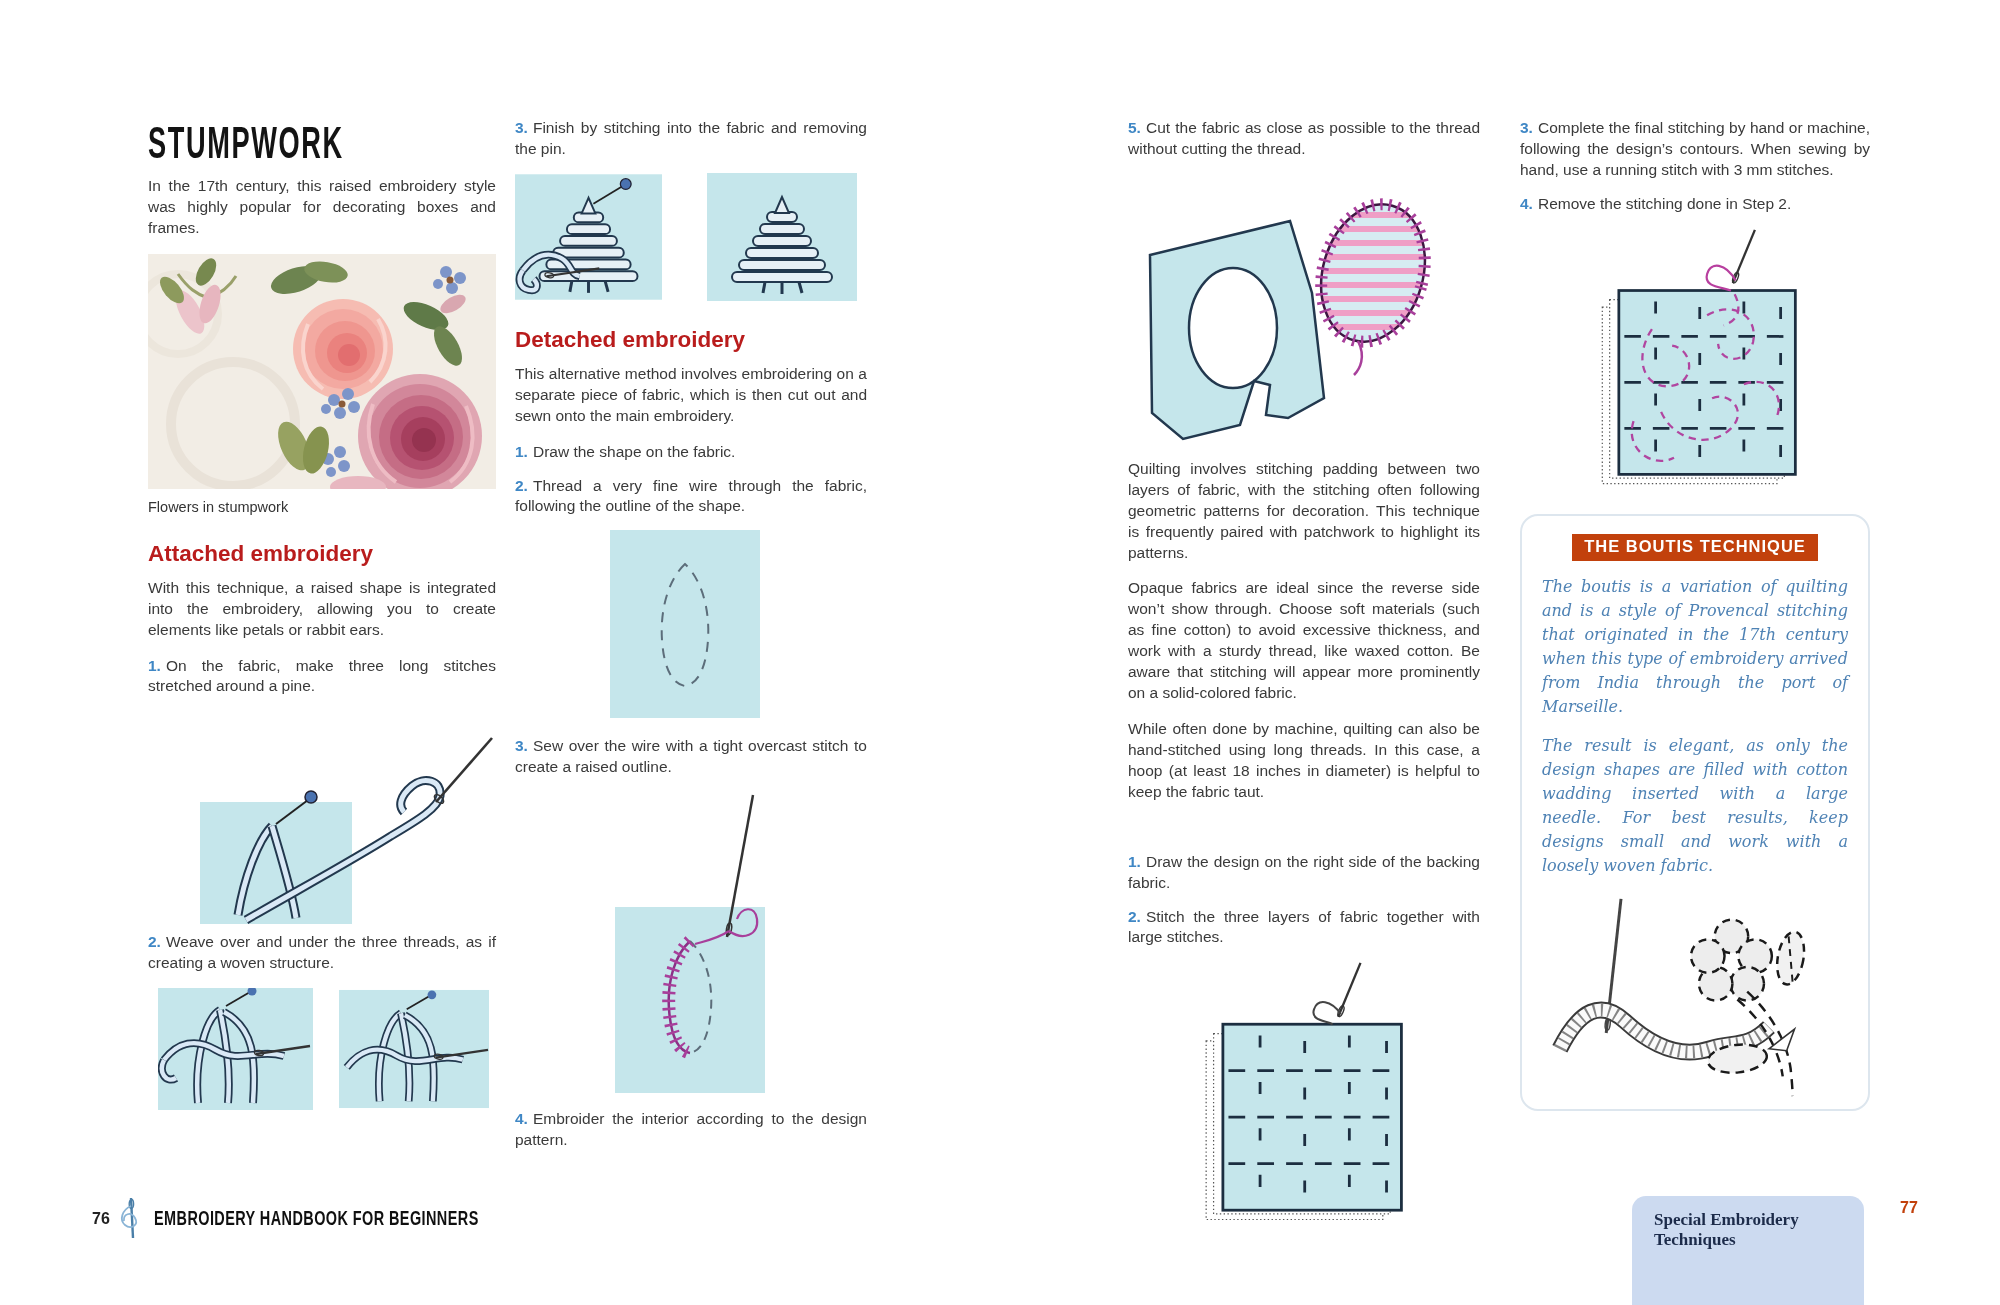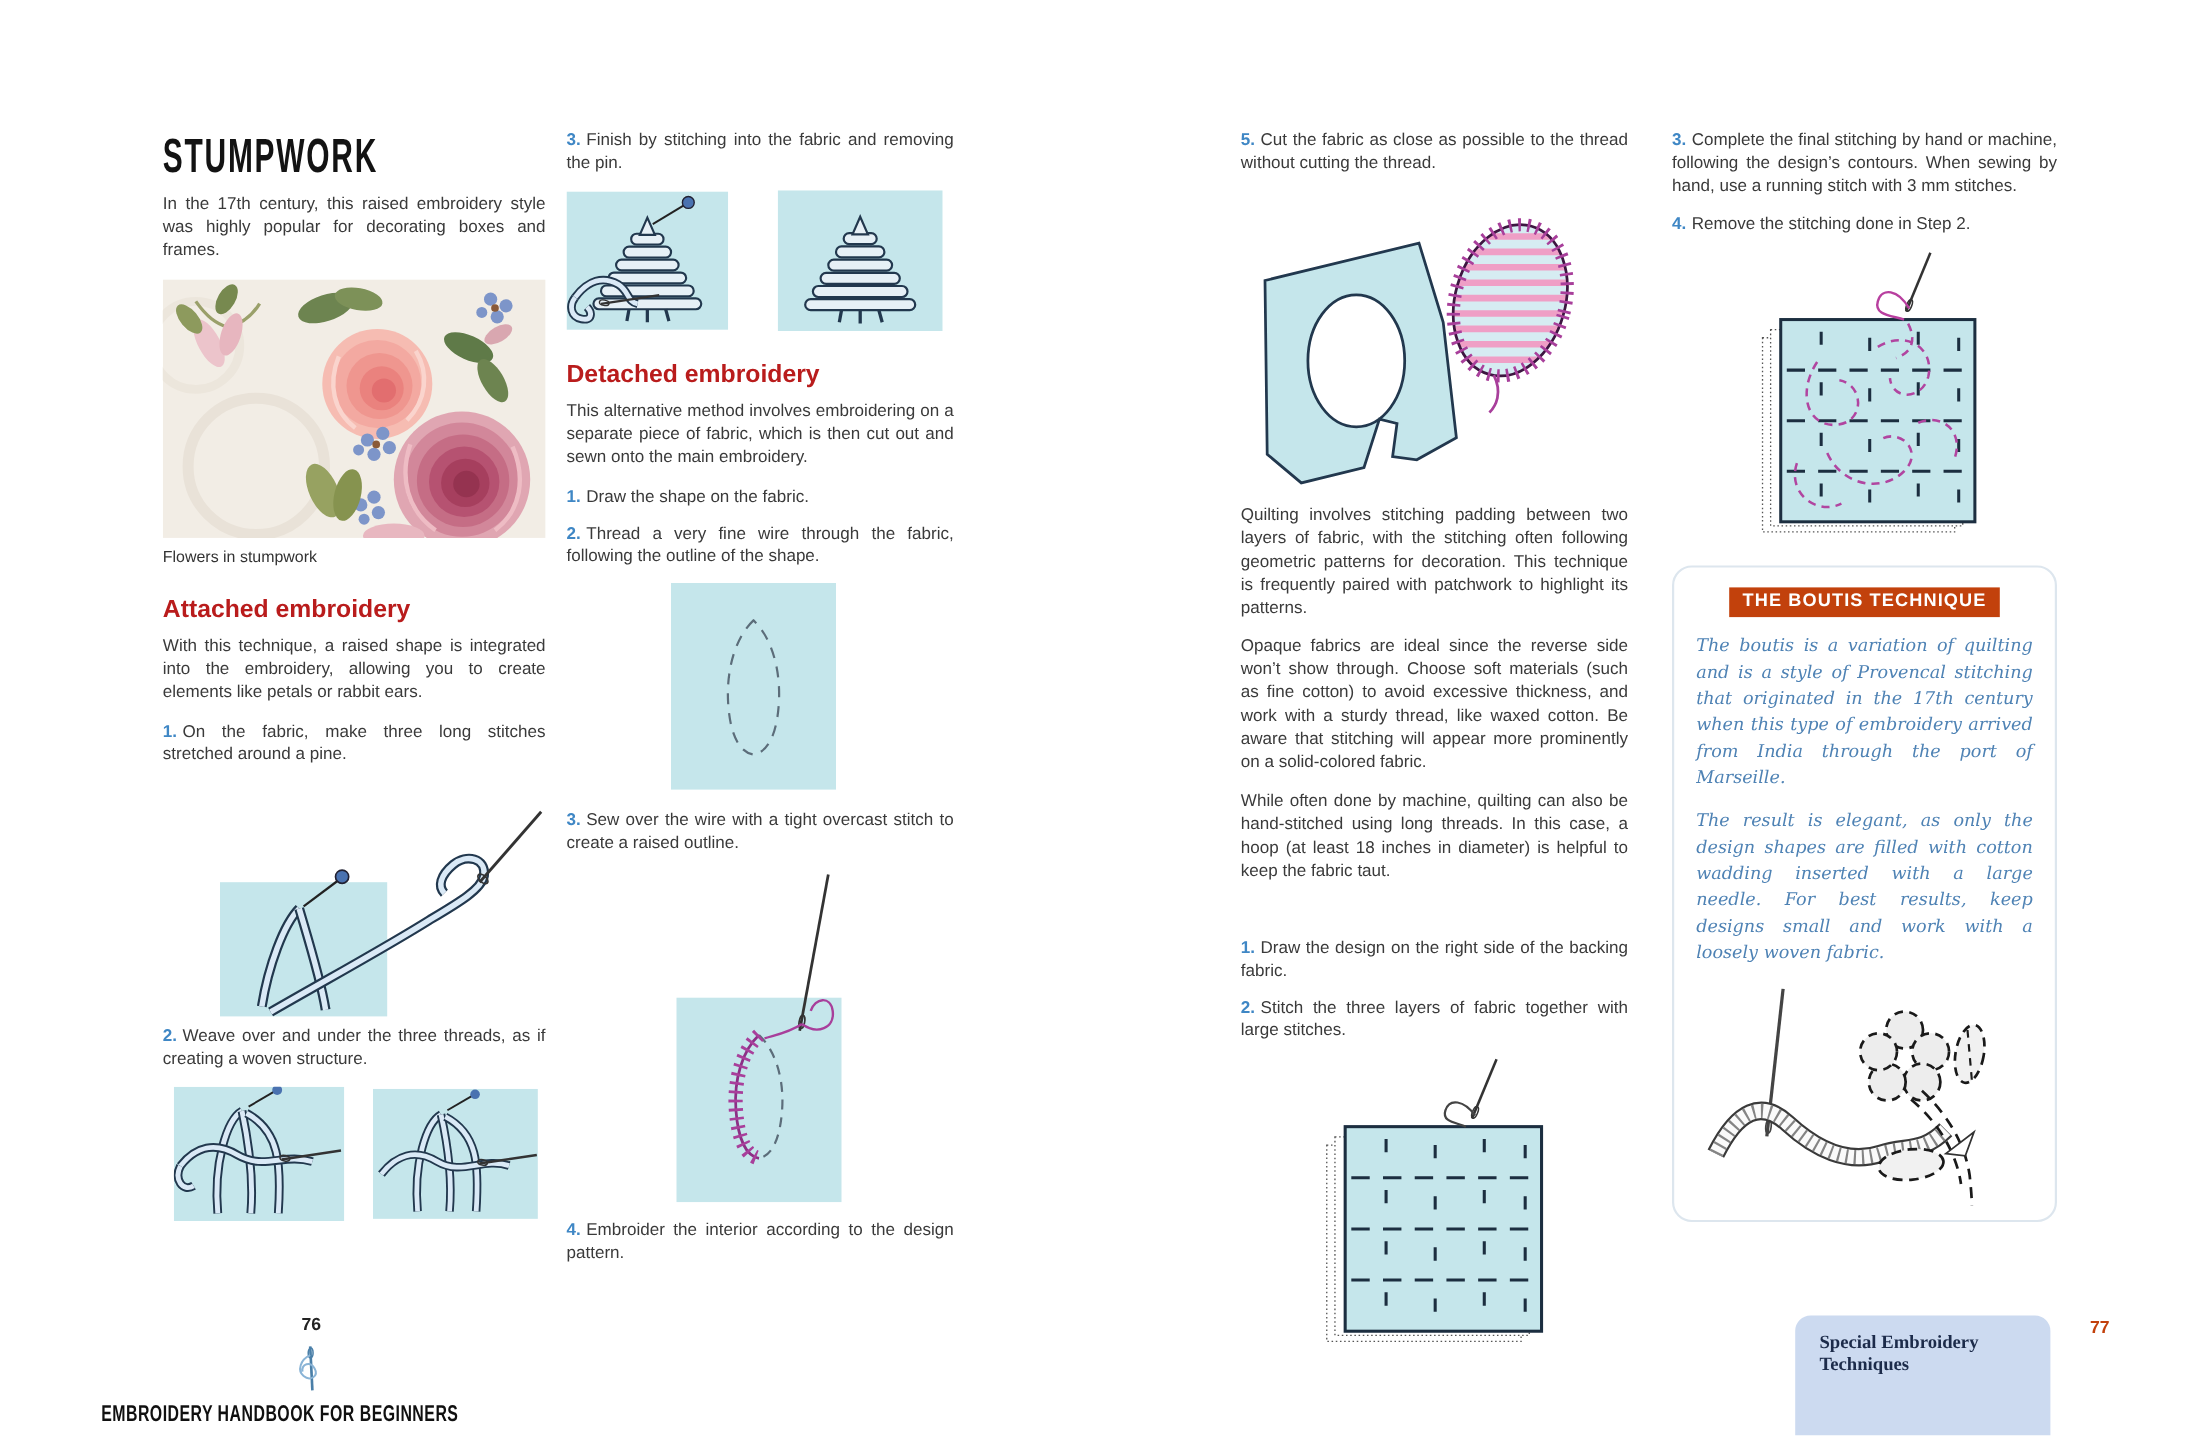--- a/index.html
+++ b/index.html
@@ -21,21 +21,21 @@
   .caption{font-size:14.5px;color:#333;margin:10px 0 0;}
   .figrow{display:flex;}
   svg{display:block;}
 
   .boutis-box{margin-top:24px;border:2px solid #dde6ee;border-radius:18px;padding:16px 20px 4px;}
   .badge{display:block;width:fit-content;margin:2px auto 14px;background:#c2410c;color:#fff;
          font-weight:700;font-size:16.5px;letter-spacing:1px;padding:3px 12px 5px;}
   .boutis-p{font-family:"DejaVu Serif",serif;font-style:italic;font-weight:400;color:#4e82b4;
             font-size:16px;line-height:1.5;text-align:justify;margin:1px 0 15px;}
 
-  .footer-left{position:absolute;left:92px;top:1196px;display:flex;align-items:center;gap:8px;flex-direction:column;}
+  .footer-left{position:absolute;left:92px;top:1196px;display:flex;align-items:center;gap:8px;}
   .pageno{font-size:16px;color:#222;font-weight:600;}
   .brand{display:inline-block;font-weight:700;font-size:17px;color:#101010;letter-spacing:.5px;
          transform:scale(.85,1.22);transform-origin:left center;white-space:nowrap;}
   .footer-right-box{position:absolute;left:1632px;top:1196px;width:232px;height:124px;
                     background:#ccdaf0;border-radius:14px;padding:14px 18px 0 22px;box-sizing:border-box;}
   .section-title{font-family:"Liberation Serif",serif;font-weight:700;font-size:17px;color:#1c2b4a;margin:0;}
   .pageno-right{position:absolute;left:1900px;top:1199px;font-size:16px;color:#c2410c;font-weight:600;}
 </style>
 </head>
 <body>

